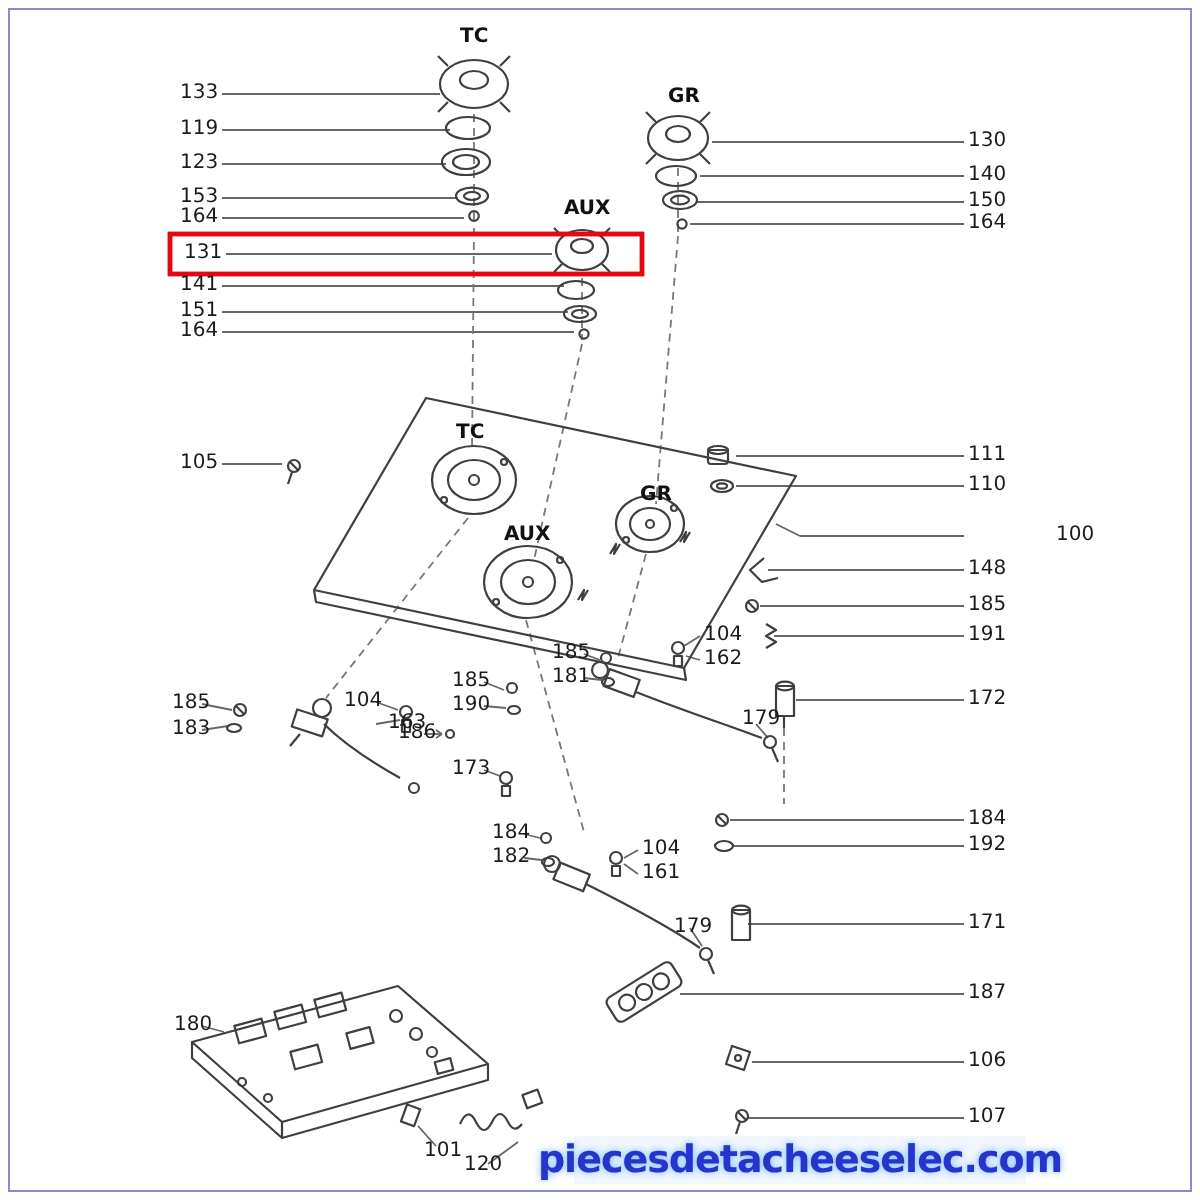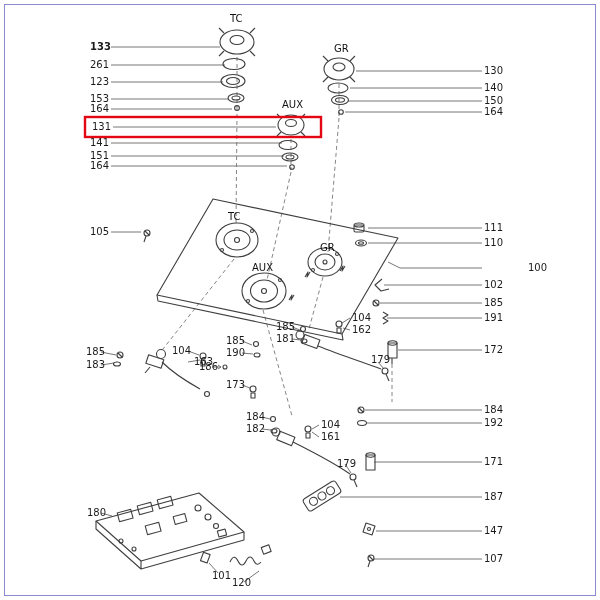--- a/index.html
+++ b/index.html
@@ -1,20 +1,20 @@
 <!DOCTYPE html>
 <html><head>
 <meta charset="utf-8">
 <style>
   html,body{margin:0;padding:0;background:#fff;}
   .stage{position:relative;width:600px;height:600px;background:#ffffff;overflow:hidden;
          font-family:"DejaVu Sans",sans-serif;}
   .artwork{position:absolute;left:0;top:0;}
   .callout{position:absolute;font-size:10px;line-height:10px;color:#1b1b1b;white-space:nowrap;}
-  .burner-label{font-weight:normal;font-size:10px;color:#111;}
+  .burner-label{font-weight:bold;font-size:10px;color:#111;}
   .watermark{position:absolute;left:287px;top:568px;width:226px;height:24px;
              display:flex;align-items:center;justify-content:center;
              background:rgba(240,246,255,0.92);
              font-weight:bold;font-size:19px;letter-spacing:-0.5px;color:#2633cc;
              text-shadow:0 0 4px rgba(130,185,255,0.95),0 0 1px #9bd4ff;}
 </style>
 </head>
 <body>
 
 <div class="stage">
@@ -261,46 +261,46 @@
       <g>
         <path d="M230,562 q4,-9 8,-1 q4,8 8,0 q4,-8 8,0 q3,6 7,1"></path>
         <rect x="262" y="546" width="8" height="7" transform="rotate(-20 266 549)"></rect>
       </g>
     </g>
 
     <rect x="85" y="117" width="236" height="20" fill="none" stroke="#e30613" stroke-width="2.4"></rect>
   </svg>
 
   <div id="callouts">
-      <span class="callout" style="left: 90px; top: 42px; font-weight: bold;">133</span>
-      <span class="callout" style="left: 90px; top: 60px;">261</span>
+      <span class="callout" style="left: 90px; top: 42px;">133</span>
+      <span class="callout" style="left: 90px; top: 60px;">119</span>
       <span class="callout" style="left: 90px; top: 77px;">123</span>
       <span class="callout" style="left: 90px; top: 94px;">153</span>
       <span class="callout" style="left: 90px; top: 104px;">164</span>
       <span class="callout" style="left: 92px; top: 122px;">131</span>
       <span class="callout" style="left: 90px; top: 138px;">141</span>
       <span class="callout" style="left: 90px; top: 151px;">151</span>
       <span class="callout" style="left: 90px; top: 161px;">164</span>
       <span class="callout" style="left: 90px; top: 227px; text-align: right;">105</span>
       <span class="callout" style="left: 484px; top: 66px;">130</span>
       <span class="callout" style="left: 484px; top: 83px;">140</span>
       <span class="callout" style="left: 484px; top: 96px;">150</span>
       <span class="callout" style="left: 484px; top: 107px;">164</span>
       <span class="callout" style="left: 484px; top: 223px;">111</span>
       <span class="callout" style="left: 484px; top: 238px;">110</span>
       <span class="callout" style="left: 484px; top: 263px; margin-left: 44px;">100</span>
-      <span class="callout" style="left: 484px; top: 280px;">102</span>
+      <span class="callout" style="left: 484px; top: 280px;">148</span>
       <span class="callout" style="left: 484px; top: 298px;">185</span>
       <span class="callout" style="left: 484px; top: 313px;">191</span>
       <span class="callout" style="left: 484px; top: 345px;">172</span>
       <span class="callout" style="left: 484px; top: 405px;">184</span>
       <span class="callout" style="left: 484px; top: 418px;">192</span>
       <span class="callout" style="left: 484px; top: 457px;">171</span>
       <span class="callout" style="left: 484px; top: 492px;">187</span>
-      <span class="callout" style="left: 484px; top: 526px;">147</span>
+      <span class="callout" style="left: 484px; top: 526px;">106</span>
       <span class="callout" style="left: 484px; top: 554px;">107</span>
       <span class="callout" style="left: 86px; top: 347px;">185</span>
       <span class="callout" style="left: 86px; top: 360px;">183</span>
       <span class="callout" style="left: 172px; top: 346px;">104</span>
       <span class="callout" style="left: 172px; top: 357px; margin-left: 22px;">163</span>
       <span class="callout" style="left: 226px; top: 336px;">185</span>
       <span class="callout" style="left: 226px; top: 348px;">190</span>
       <span class="callout" style="left: 199px; top: 362px;">186</span>
       <span class="callout" style="left: 226px; top: 380px;">173</span>
       <span class="callout" style="left: 276px; top: 322px;">185</span>
@@ -317,13 +317,14 @@
       <span class="callout" style="left: 212px; top: 571px;">101</span>
       <span class="callout" style="left: 232px; top: 578px;">120</span>
       <span class="callout burner-label" style="left: 230px; top: 14px;">TC</span>
       <span class="callout burner-label" style="left: 334px; top: 44px;">GR</span>
       <span class="callout burner-label" style="left: 282px; top: 100px;">AUX</span>
       <span class="callout burner-label" style="left: 228px; top: 212px;">TC</span>
       <span class="callout burner-label" style="left: 252px; top: 263px;">AUX</span>
       <span class="callout burner-label" style="left: 320px; top: 243px;">GR</span>
     </div>
 
+  <div class="watermark">piecesdetacheeselec.com</div>
 </div>
 
 </body></html>

